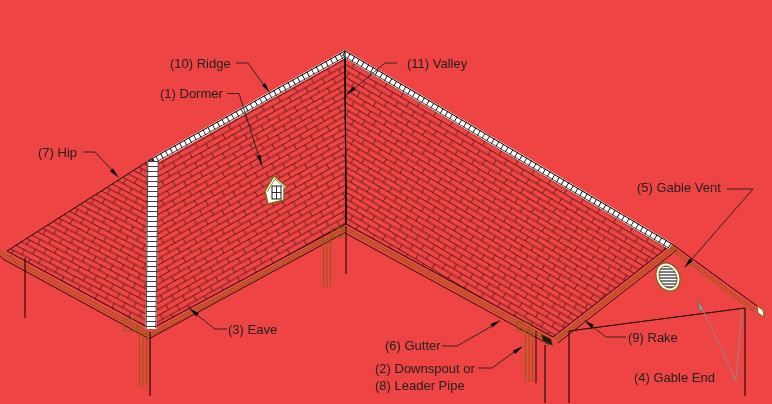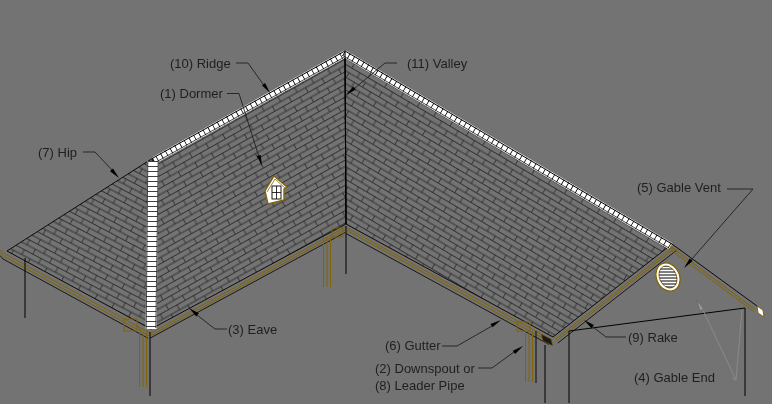--- a/index.html
+++ b/index.html
@@ -1,16 +1,16 @@
 <!DOCTYPE html>
 <html><head>
 <meta charset="utf-8">
 <style>
   html,body{margin:0;padding:0;background:#ffffff;}
-  .stage{position:relative;width:772px;height:404px;background:#737373;overflow:hidden;
+  .stage{position:relative;width:772px;height:404px;background:#ef4444;overflow:hidden;
          font-family:"Liberation Sans",sans-serif;}
   svg text{font-family:"Liberation Sans","DejaVu Sans",sans-serif;font-size:13px;fill:#1f1f1f;}
 </style>
 </head>
 <body>
 
 <div class="stage">
 <svg width="772" height="404" viewBox="0 0 772 404" role="img">
   <defs>
 

